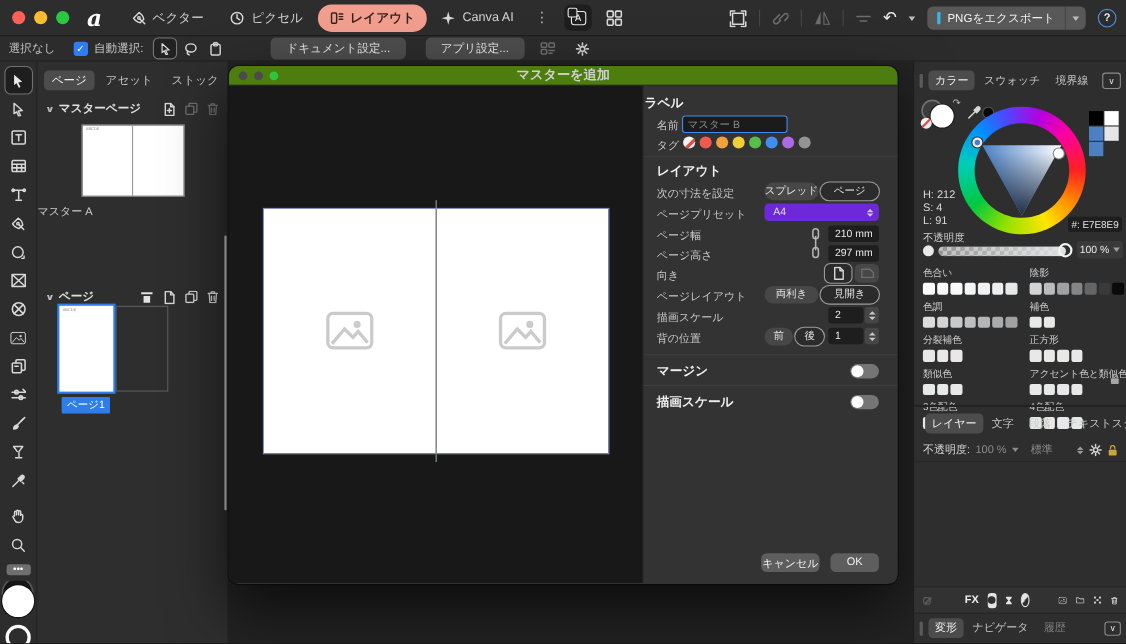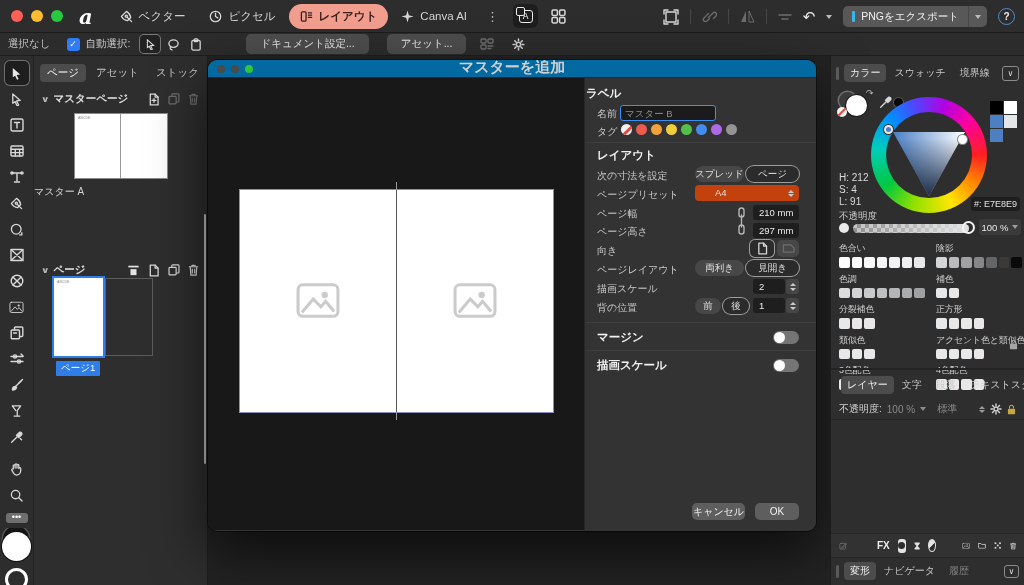--- a/index.html
+++ b/index.html
@@ -60,21 +60,21 @@
 .tinytxt{position:absolute;left:3px;top:2px;font-size:6px;transform:scale(.6);transform-origin:0 0;color:#8a8a8a;white-space:nowrap}
 .mlabel{text-align:left;margin-top:7px;font-size:10px;color:#d2d2d2}
 .p1wrap{position:absolute;left:20px;top:222px;display:flex}
 .p1{width:49px;height:78px;background:#fff;box-shadow:0 0 0 2px #2e7de9;position:relative}
 .pghost{width:48px;height:78px;border:1px solid #5c5c5c;margin-left:2px}
 .p1label{position:absolute;left:22px;top:305px;background:#2e7de9;color:#fff;font-size:9.5px;padding:1px 5px;border-radius:1px}
 .pscroll{position:absolute;right:1px;top:158px;width:2px;height:250px;background:#d7d7d7;border-radius:2px;opacity:.85}
 
 .canvas{position:absolute;left:208px;top:56px;width:622px;bottom:0;background:#232323}
 .dialog{position:absolute;left:208px;top:60px;width:608px;height:471px;background:#333;border-radius:9px;overflow:hidden;box-shadow:0 22px 55px rgba(0,0,0,.65),0 0 0 1px rgba(0,0,0,.45)}
-.dtitle{height:18px;background:#0369a1;border-bottom:1px solid #212121;display:flex;align-items:flex-end;justify-content:center;position:relative;font-size:15px;font-weight:bold;color:#cfcfcf}
+.dtitle{height:18px;background:#4d7c0f;border-bottom:1px solid #212121;display:flex;align-items:flex-end;justify-content:center;position:relative;font-size:12px;font-weight:bold;color:#cfcfcf}
 .ddots{position:absolute;left:9px;top:5px;display:flex;gap:6px}
 .ddot{width:8px;height:8px;border-radius:50%;background:#4b4b4b}
 .ddot.g{background:#2fc53d}
 .dbody{display:flex;height:452px}
 .dpreview{width:377px;background:#181818;position:relative;border-right:1px solid #272727}
 .spread{position:absolute;left:32px;top:112px;width:313px;height:222px;background:#fff;outline:1px solid #8a8fc0;display:flex}
 .spread .pg{flex:1;display:grid;place-items:center}
 .spine{width:1px;background:#565656}
 .tick{position:absolute;left:188px;width:1px;height:7px;background:#9a9a9a}
 .dsettings{flex:1;background:#333;position:relative;font-size:10px;color:#cfcfcf}
@@ -290,21 +290,21 @@
           <path d="M4 9.5 C3 11 3.5 12.5 5.5 12.8"></path>
         </svg>
     </span>
     <span class="toolbox" style="margin-left:3px">
       <svg class="ic" width="12" height="13" viewBox="0 0 12 14">
           <rect x="1.5" y="2.5" width="9" height="10.5" rx="1.5"></rect>
           <rect x="4" y="1" width="4" height="3" rx="1"></rect>
         </svg>
     </span>
     <span class="cbtn" style="margin-left:40px">ドキュメント設定...</span>
-    <span class="cbtn" style="margin-left:18px">アセット...</span>
+    <span class="cbtn" style="margin-left:18px">アプリ設定...</span>
     <svg class="ic gray" width="14" height="13" viewBox="0 0 14 13" style="margin-left:14px">
         <rect x="1" y="1" width="5" height="4" rx="1"></rect>
         <rect x="8" y="1" width="5" height="4" rx="1"></rect>
         <rect x="1" y="7" width="5" height="4" rx="1"></rect>
         <path d="M8 8h5 M8 10.5h3"></path>
       </svg>
     <svg class="ic" width="13" height="13" viewBox="0 0 12 12" style="margin-left:18px;stroke:#cfcfcf">
         <use href="#sym-gear"></use>
       </svg>
   </div>
@@ -532,21 +532,21 @@
           </div>
 
         <div class="divider" style="top:64px"></div>
         <div class="h1" style="position:absolute;left:12px;top:70px">レイアウト</div>
 
         <span class="rlabel" style="top:91px">次の寸法を設定</span>
         <div class="seg" style="left:110px;top:88px;width:49px">スプレッド</div>
         <div class="seg sel" style="left:161px;top:88px;width:53px">ページ</div>
 
         <span class="rlabel" style="top:110px">ページプリセット</span>
-        <div class="seg" style="left:110px;top:107px;width:104px;background:#c2410c;border-radius:4px;grid-template-columns:1fr auto;display:grid;align-items:center;padding:0 5px 0 20px;justify-items:start">
+        <div class="seg" style="left:110px;top:107px;width:104px;background:#6d28d9;border-radius:4px;grid-template-columns:1fr auto;display:grid;align-items:center;padding:0 5px 0 8px;justify-items:start">
           <span>A4</span>
           <span style="display:flex;flex-direction:column;gap:1px">
               <span class="tu"></span>
               <span class="td"></span>
             </span>
         </div>
 
         <span class="rlabel" style="top:129px">ページ幅</span>
         <div class="inp" style="left:168px;top:127px;width:46px">210 mm</div>
         <svg class="ic" width="11" height="30" viewBox="0 0 11 30" style="position:absolute;left:151px;top:128px;stroke:#b5b5b5">

